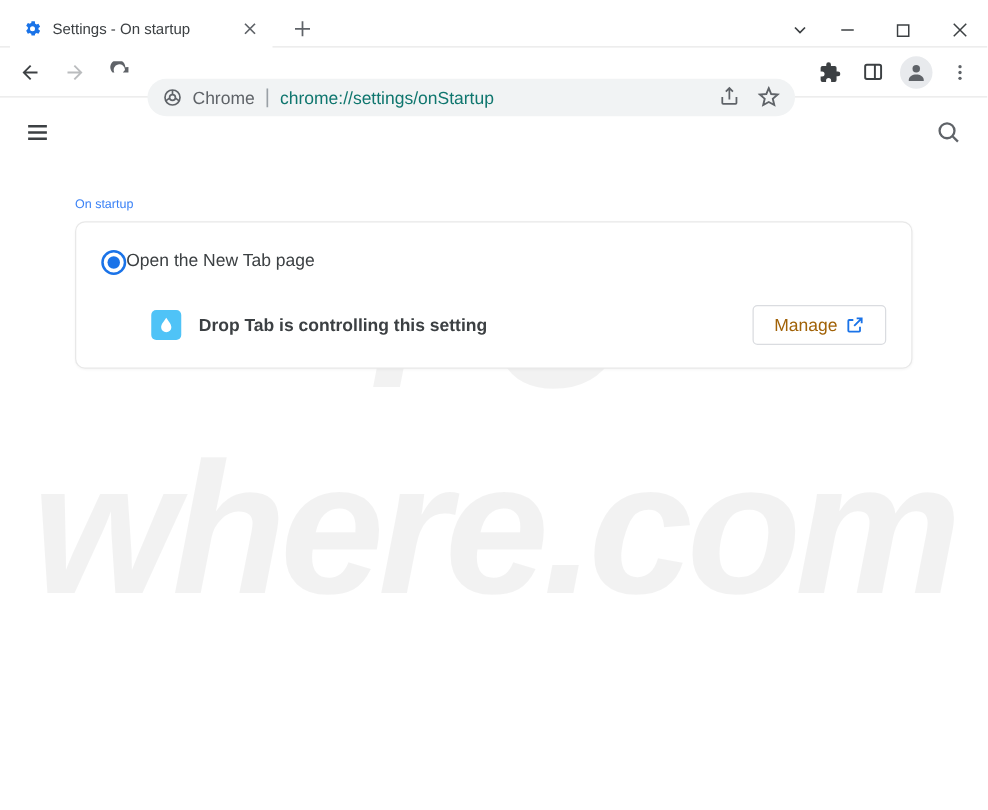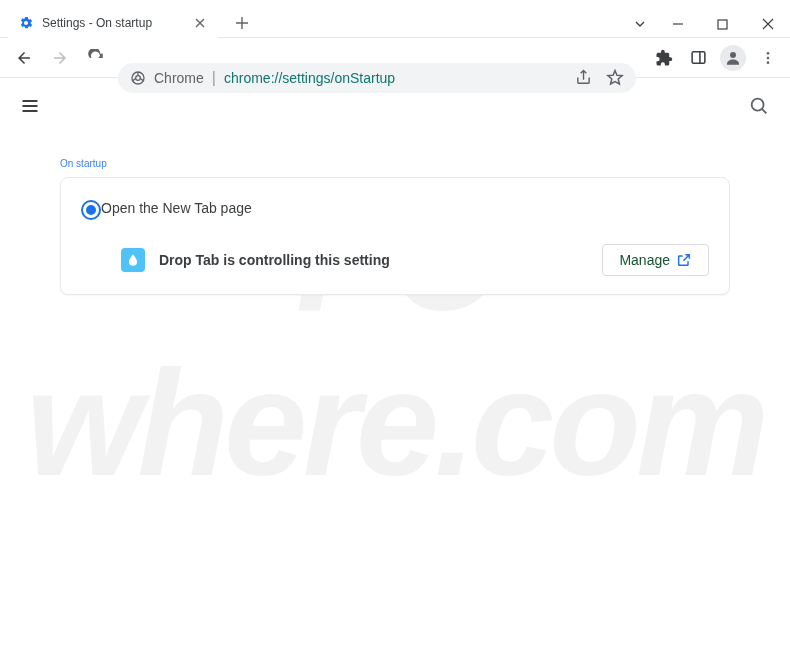--- a/index.html
+++ b/index.html
@@ -50,21 +50,21 @@
 .card { background: #fff; border: 1px solid #e8e8e8; border-radius: 8px; padding: 8px 0; box-shadow: 0 1px 2px rgba(0,0,0,0.04); }
 .option-row { display: flex; align-items: flex-start; padding: 14px 20px; min-height: 48px; }
 .radio { width: 20px; height: 20px; border: 2px solid #5f6368; border-radius: 50%; cursor: pointer; position: relative; flex-shrink: 0; }
 .radio.selected { border-color: #1a73e8; }
 .radio.selected::after { content: ""; position: absolute; top: 3px; left: 3px; width: 10px; height: 10px; background: #1a73e8; border-radius: 50%; }
 .option-label { font-size: 14px; color: #3c4043; }
 .ext-row { display: flex; align-items: center; padding: 10px 20px 10px 60px; gap: 14px; }
 .ext-icon { width: 24px; height: 24px; background: #4fc3f7; border-radius: 4px; display: flex; align-items: center; justify-content: center; flex-shrink: 0; }
 .ext-text { font-size: 14px; color: #3c4043; flex: 1; font-weight: bold; }
 .ext-actions { display: flex; gap: 10px; }
-.btn-outline { border: 1px solid #dadce0; background: #fff; color: #14532d; font-size: 14px; padding: 7px 16px; border-radius: 4px; cursor: pointer; display: flex; align-items: center; gap: 6px; }
+.btn-outline { border: 1px solid #dadce0; background: #fff; color: #a16207; font-size: 14px; padding: 7px 16px; border-radius: 4px; cursor: pointer; display: flex; align-items: center; gap: 6px; }
 
 svg { display: block; }
 </style>
 </head>
 <body>
 
 <div class="watermark">
   <div>PC</div>
   <div>where.com</div>
 </div>

